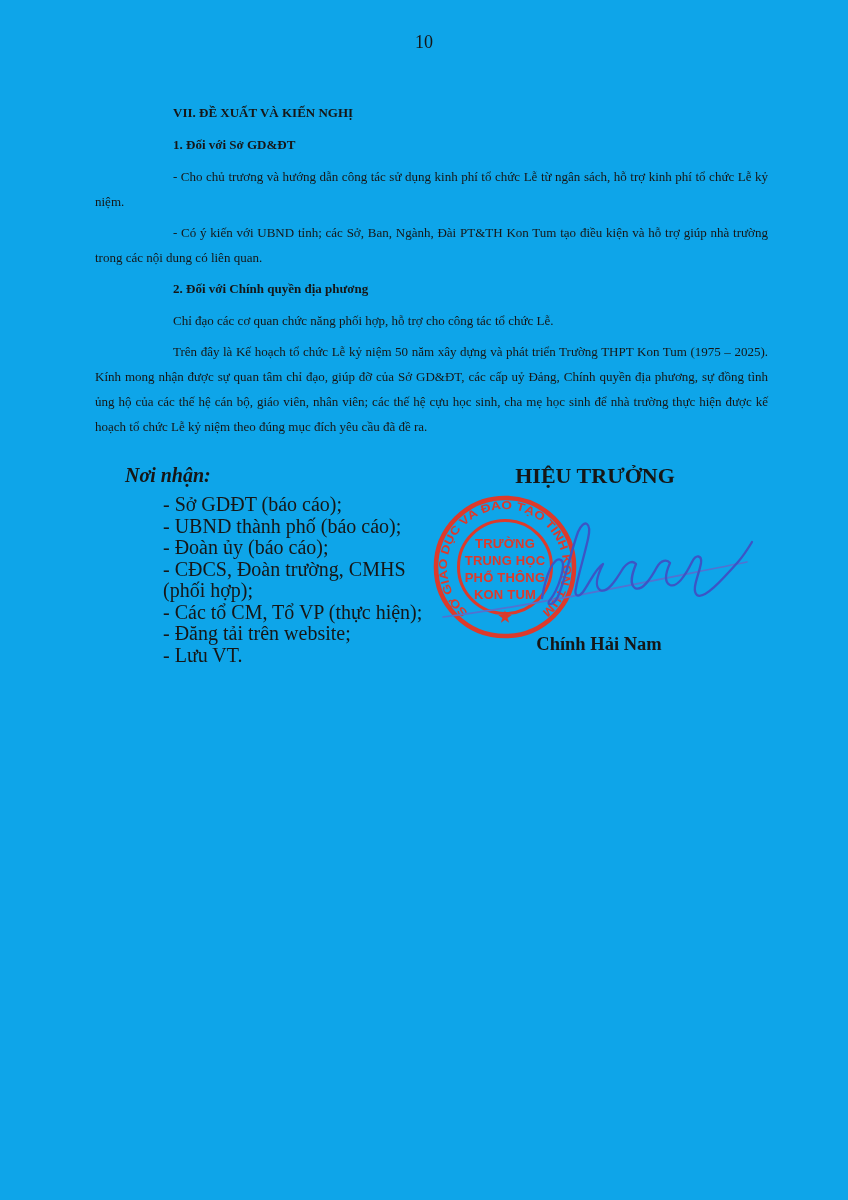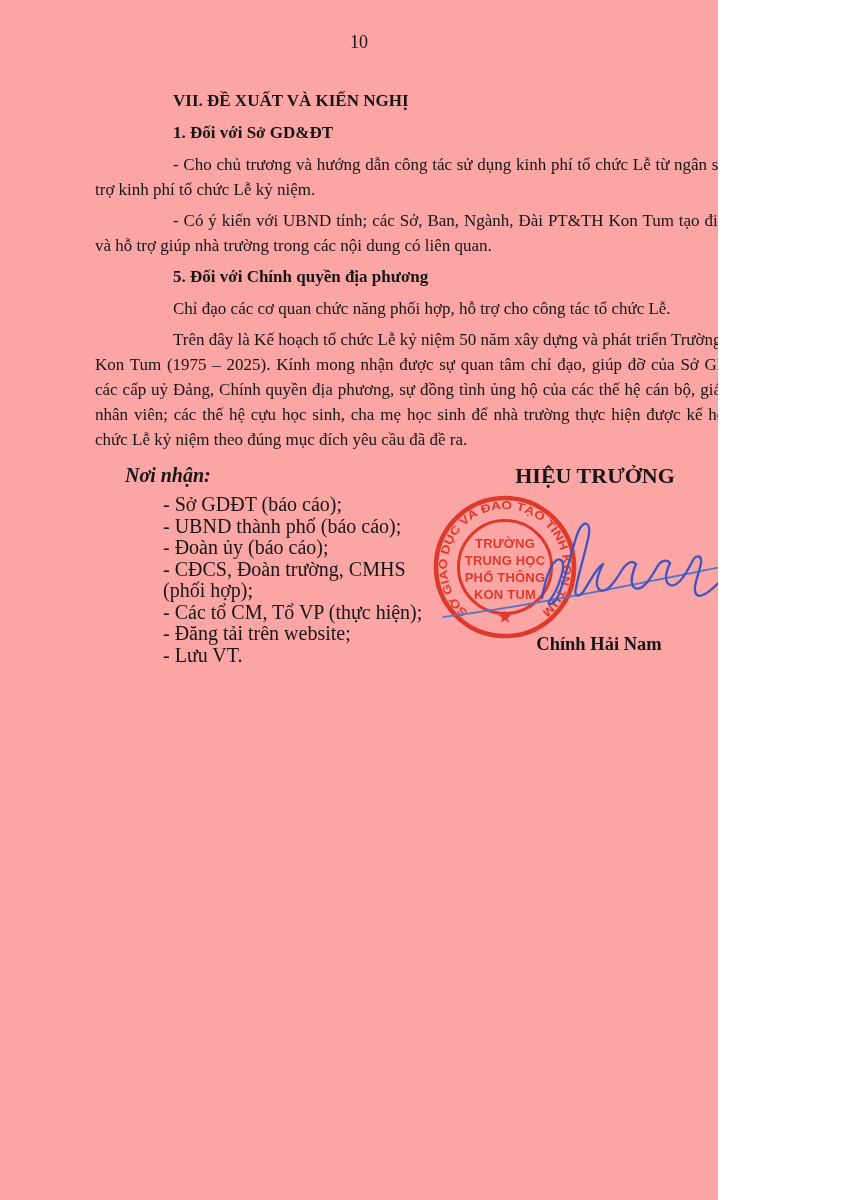--- a/index.html
+++ b/index.html
@@ -1,31 +1,31 @@
 <!DOCTYPE html>
 <html style="--stamp-red: #dd3a2b; --sig-blue: #3c55c5; --sig-blue-light: #5471d0;"><head>
 <meta charset="utf-8">
 <style>
   * { margin:0; padding:0; box-sizing:border-box; }
   html,body { background:#ffffff; }
   .page {
     position:relative;
-    width:718px; height:1200px;
-    background:#fca5a5;
+    width:848px; height:1200px;
+    background:#0ea5e9;
     font-family:"Liberation Serif", serif;
     color:#161616;
     overflow:hidden;
   }
   .page-number {
     position:absolute; top:32px; left:0; right:0;
     text-align:center; font-size:18px;
   }
   .body-text {
-    position:absolute; left:95px; top:88px; width:673px;
-    font-size:17px; line-height:25px; text-align:justify;
+    position:absolute; left:95px; top:100px; width:673px;
+    font-size:13px; line-height:25px; text-align:justify;
   }
   .heading {
     font-weight:bold; padding-left:78px; text-align:left;
     margin-bottom:7px; line-height:25px;
   }
   .para { text-indent:78px; margin-bottom:6px; }
   .para.last { margin-bottom:0; }
 
   
   .recipients {
@@ -71,21 +71,21 @@
 
 <div class="page">
 
   <div class="page-number">10</div>
 
   <div class="body-text">
     <div class="heading">VII. ĐỀ XUẤT VÀ KIẾN NGHỊ</div>
     <div class="heading">1. Đối với Sở GD&amp;ĐT</div>
     <p class="para">- Cho chủ trương và hướng dẫn công tác sử dụng kinh phí tổ chức Lễ từ ngân sách, hỗ trợ kinh phí tổ chức Lễ kỷ niệm.</p>
     <p class="para">- Có ý kiến với UBND tỉnh; các Sở, Ban, Ngành, Đài PT&amp;TH Kon Tum tạo điều kiện và hỗ trợ giúp nhà trường trong các nội dung có liên quan.</p>
-    <div class="heading">5. Đối với Chính quyền địa phương</div>
+    <div class="heading">2. Đối với Chính quyền địa phương</div>
     <p class="para">Chỉ đạo các cơ quan chức năng phối hợp, hỗ trợ cho công tác tổ chức Lễ.</p>
     <p class="para last">Trên đây là Kế hoạch tổ chức Lễ kỷ niệm 50 năm xây dựng và phát triển Trường THPT Kon Tum (1975 – 2025). Kính mong nhận được sự quan tâm chỉ đạo, giúp đỡ của Sở GD&amp;ĐT, các cấp uỷ Đảng, Chính quyền địa phương, sự đồng tình ủng hộ của các thế hệ cán bộ, giáo viên, nhân viên; các thế hệ cựu học sinh, cha mẹ học sinh để nhà trường thực hiện được kế hoạch tổ chức Lễ kỷ niệm theo đúng mục đích yêu cầu đã đề ra.</p>
   </div>
 
   <div class="recipients">
     <div class="recipients-title">Nơi nhận:</div>
     <ul>
       <li>- Sở GDĐT (báo cáo);</li>
       <li>- UBND thành phố (báo cáo);</li>
       <li>- Đoàn ủy (báo cáo);</li>

